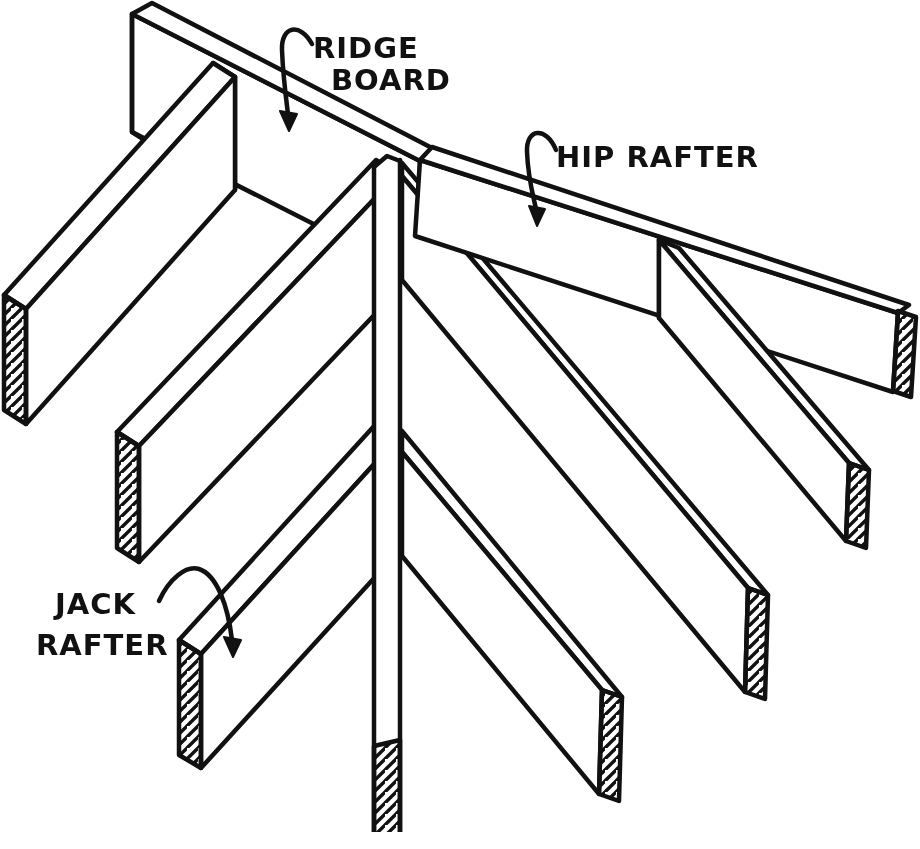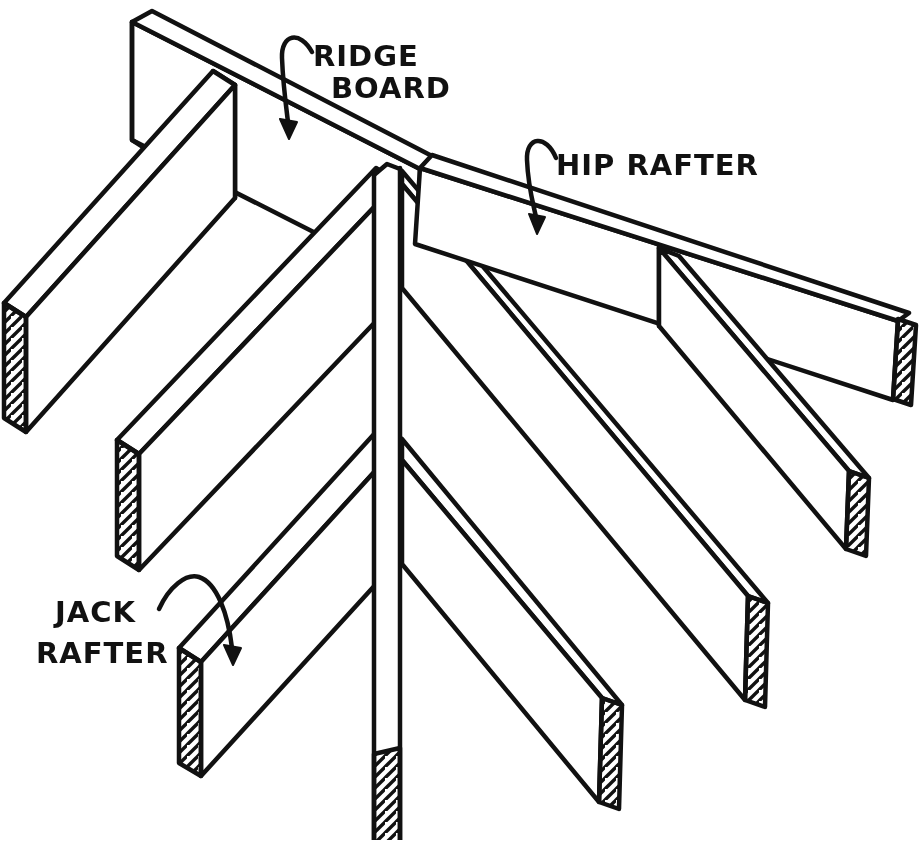--- a/index.html
+++ b/index.html
@@ -6,21 +6,20 @@
     margin: 0;
     padding: 0;
     background: #ffffff;
   }
   .stage {
     position: relative;
     width: 920px;
     height: 832px;
     background: #ffffff;
     overflow: hidden;
-    margin-top: 8px;
   }
   svg { display: block; }
   .ln {
     fill: none;
     stroke: #111111;
     stroke-width: 4.5;
     stroke-linecap: round;
     stroke-linejoin: round;
   }
   .face {

